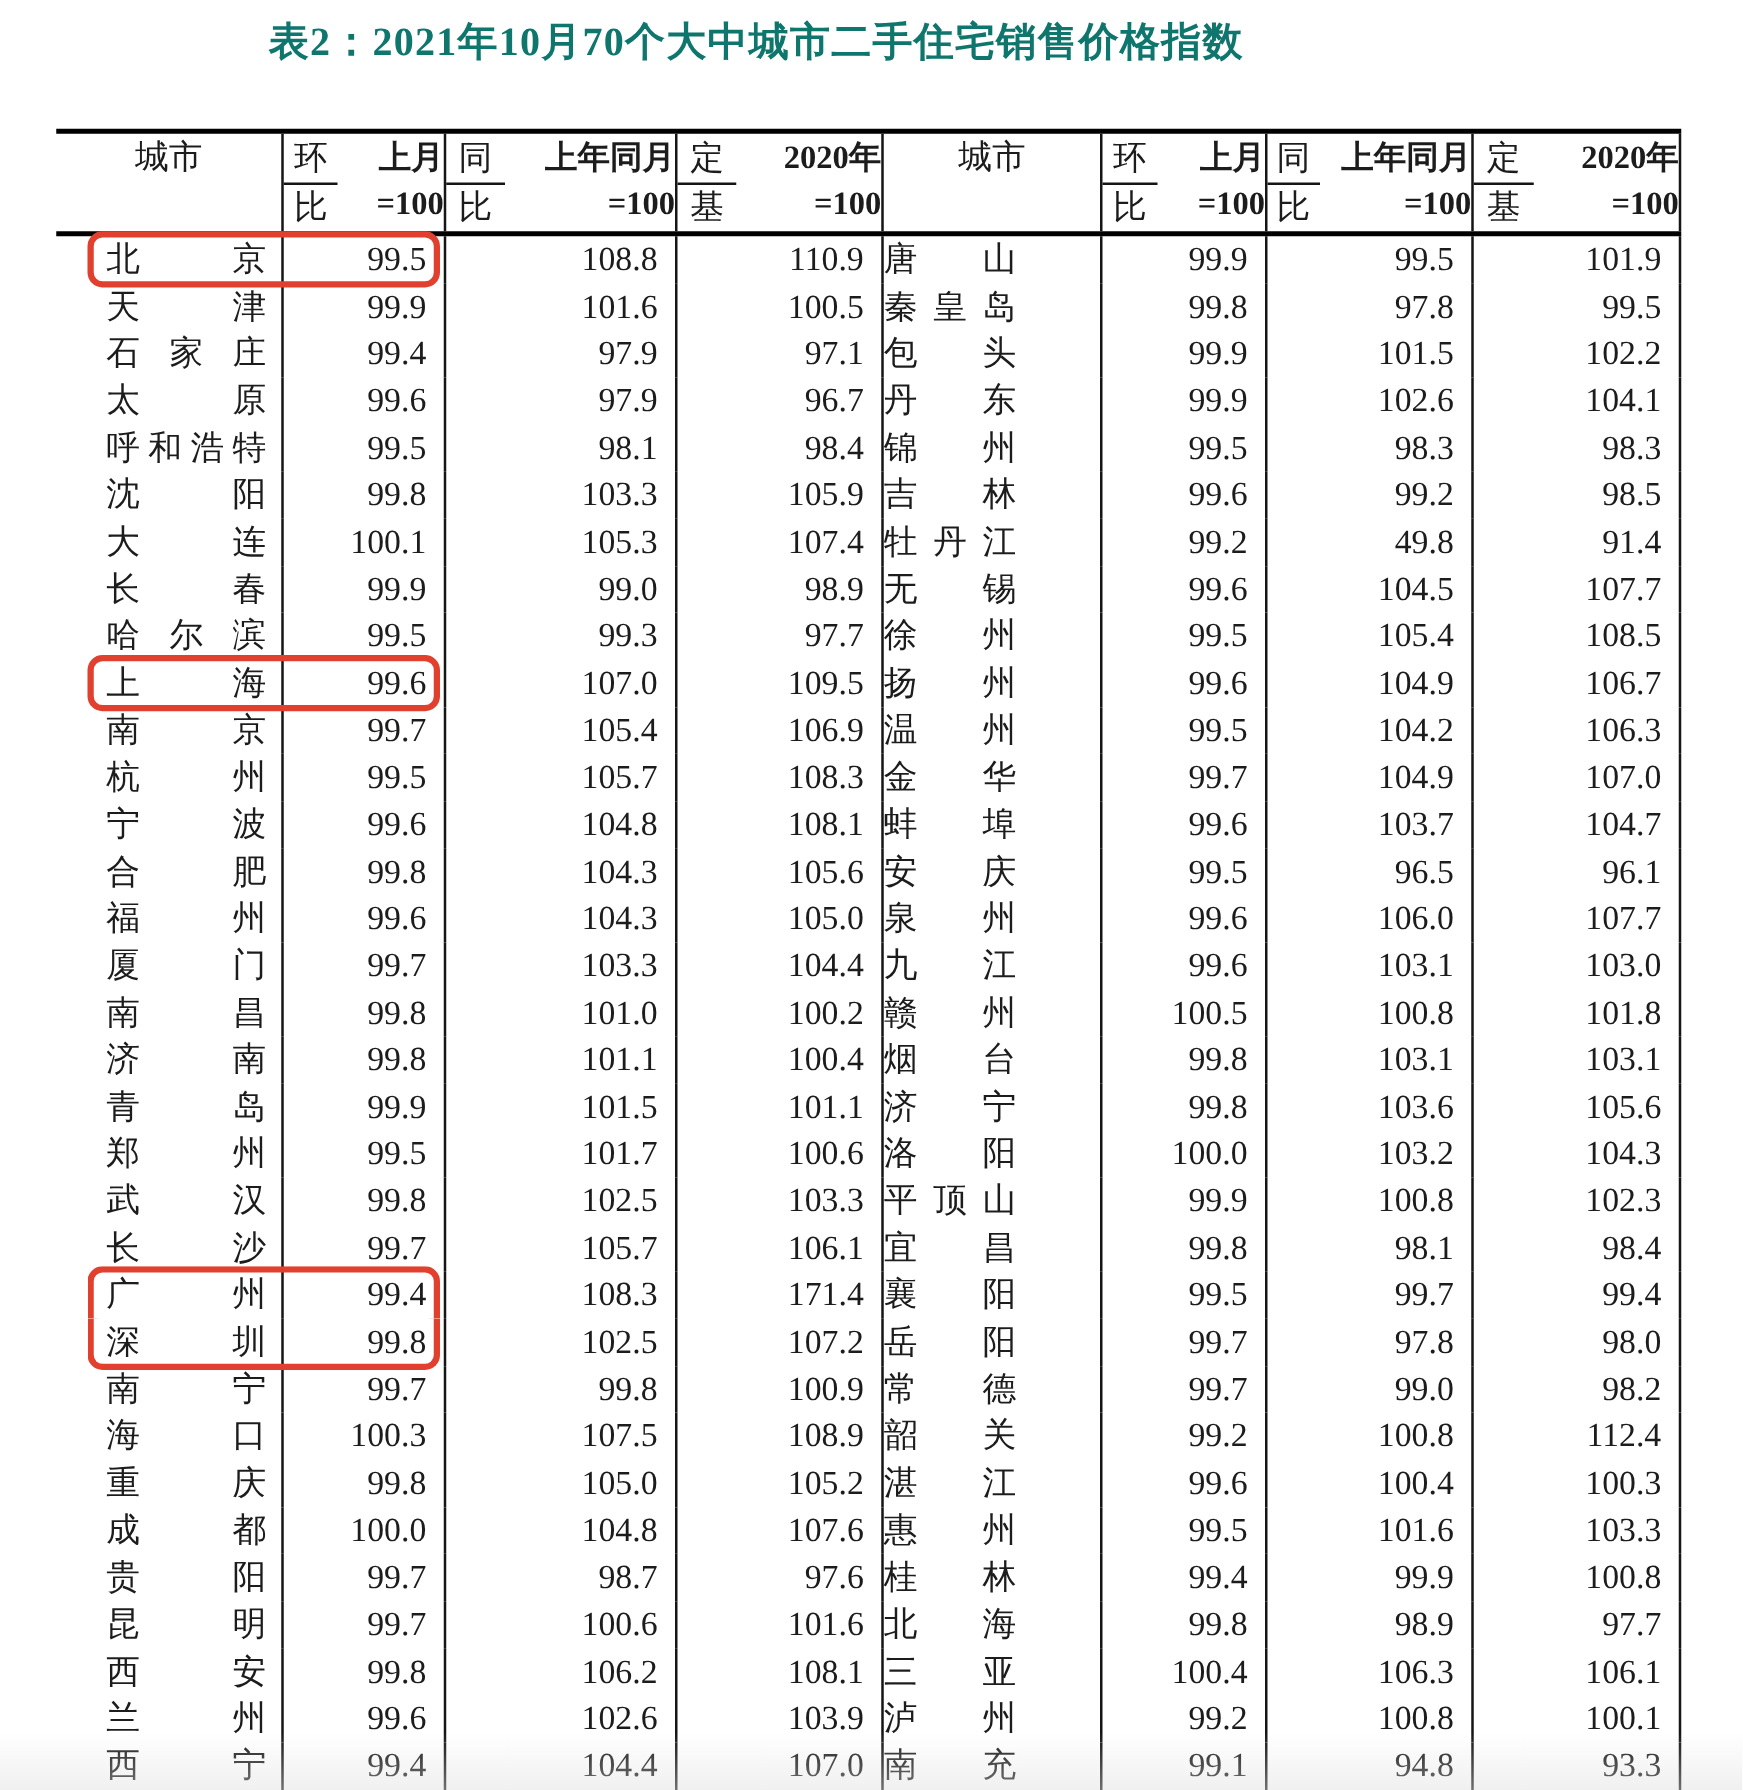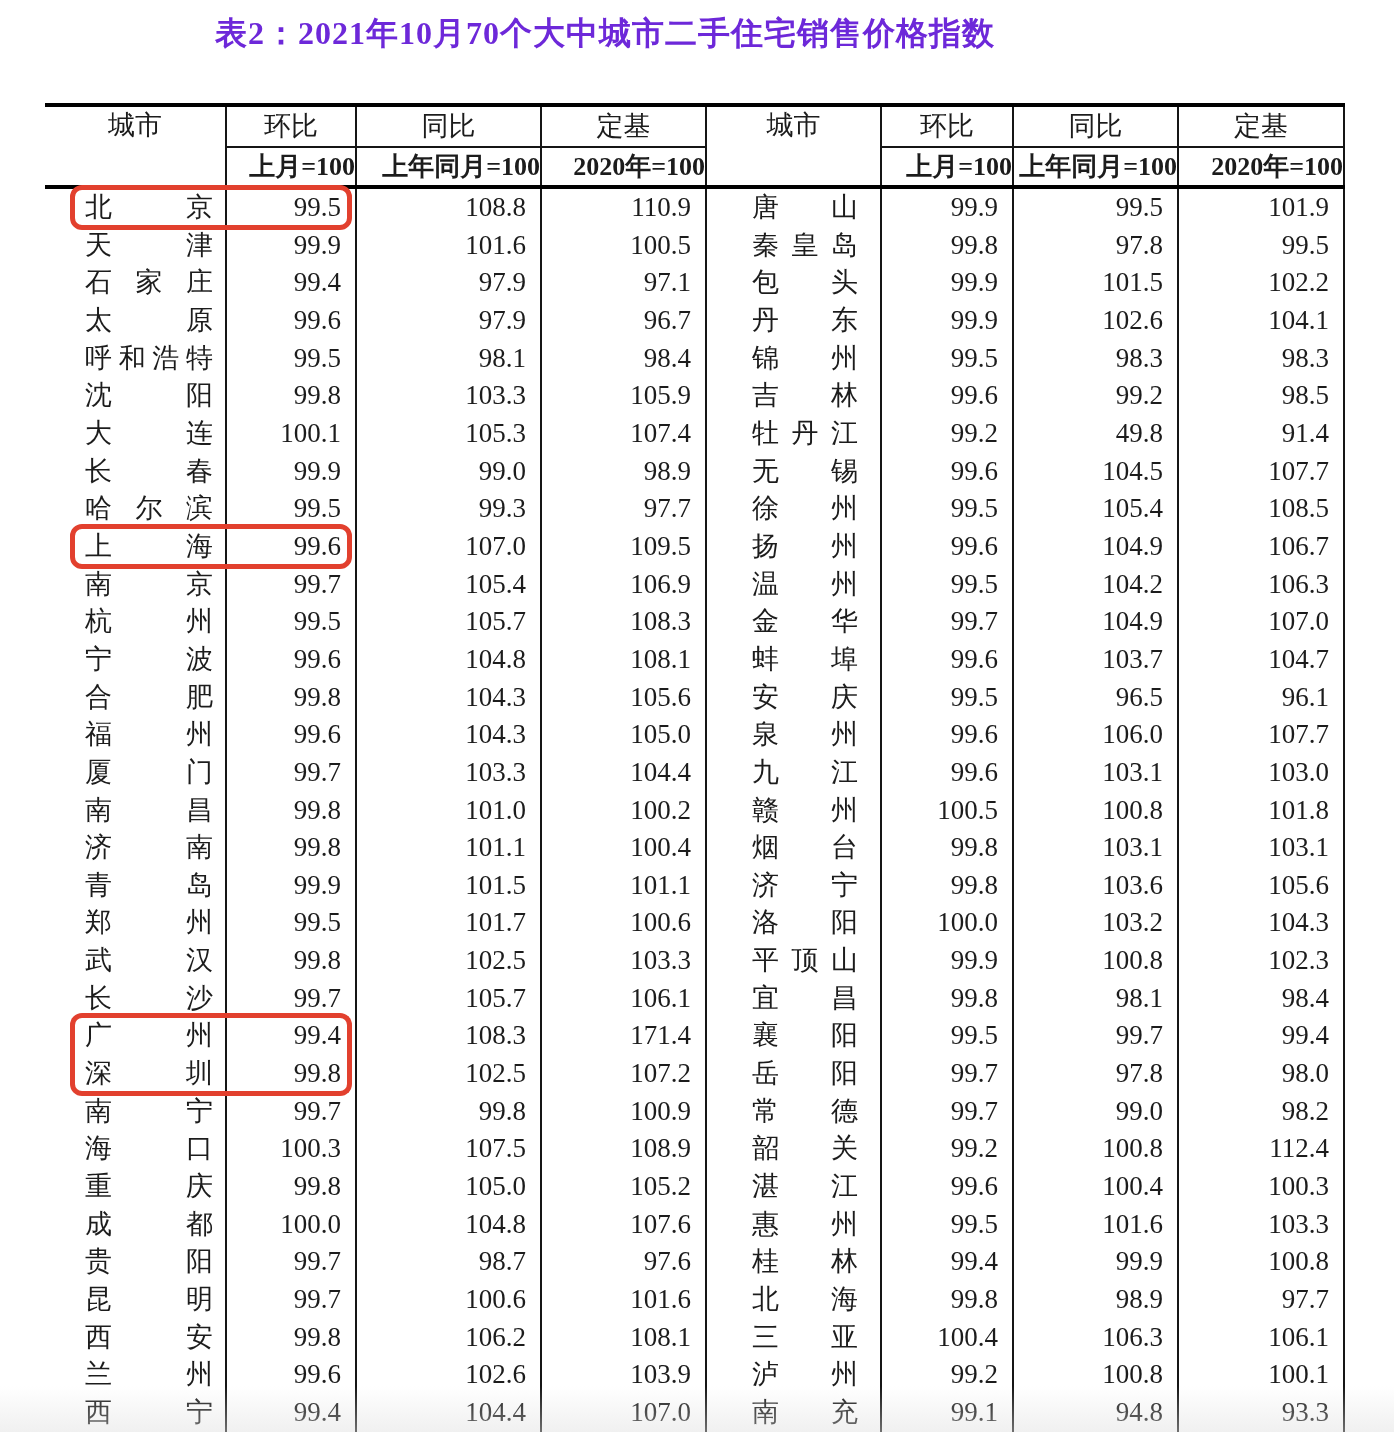--- a/index.html
+++ b/index.html
@@ -10,57 +10,57 @@
     background:#ffffff;
     overflow:hidden;
     font-family:"Liberation Serif","DejaVu Serif",serif;
     color:#1c1c1c;
   }
   .title{
     position:absolute;top:12px;left:0;width:1210px;
     text-align:center;
     font-size:32px;font-weight:bold;
     letter-spacing:1px;
-    color:#6d28d9;
+    color:#0f766e;
   }
   .table{
     position:absolute;left:45px;top:103px;width:1300px;
   }
   
   .w1{width:180px}.w2{width:130px}.w3{width:185px}.w4{width:165px}
   .w5{width:175px}.w6{width:132px}.w7{width:165px}.w8{width:168px}
   .bl{border-left:2px solid #151515}
   .br{border-right:2px solid #151515}
   *{box-sizing:border-box}
   
   .thead{
     display:flex;
     border-top:4px solid #000;
     border-bottom:4px solid #000;
   }
   .hcell{
     display:flex;align-items:flex-start;justify-content:center;
     font-size:27px;height:78px;
   }
-  .hgroup{display:flex;flex-direction:column}
+  .hgroup{display:flex;flex-direction:row}
   .g-top{
     height:41px;line-height:39px;text-align:center;font-size:27px;
     border-bottom:2px solid #151515;
   }
   .g-bot{height:37px;line-height:37px;text-align:right;font-size:26px;font-weight:bold;}
   
   .tbody{position:relative}
   .row{display:flex;height:37.66px;position:relative}
   .cell{
     height:100%;line-height:37.66px;font-size:27px;
     white-space:nowrap;overflow:visible;
   }
   .c-num{text-align:right;padding-right:14px}
   .c-city{padding-left:40px}
-  .c-city2{padding-left:45px}
+  .c-city2{}
   .cname{
     display:inline-block;width:128px;
     text-align:justify;text-align-last:justify;
     text-justify:inter-character;
     font-family:Liberation Mono, monospace;
   }
   .cname2{
     display:inline-block;width:106px;
     text-align:justify;text-align-last:justify;
     text-justify:inter-character;

